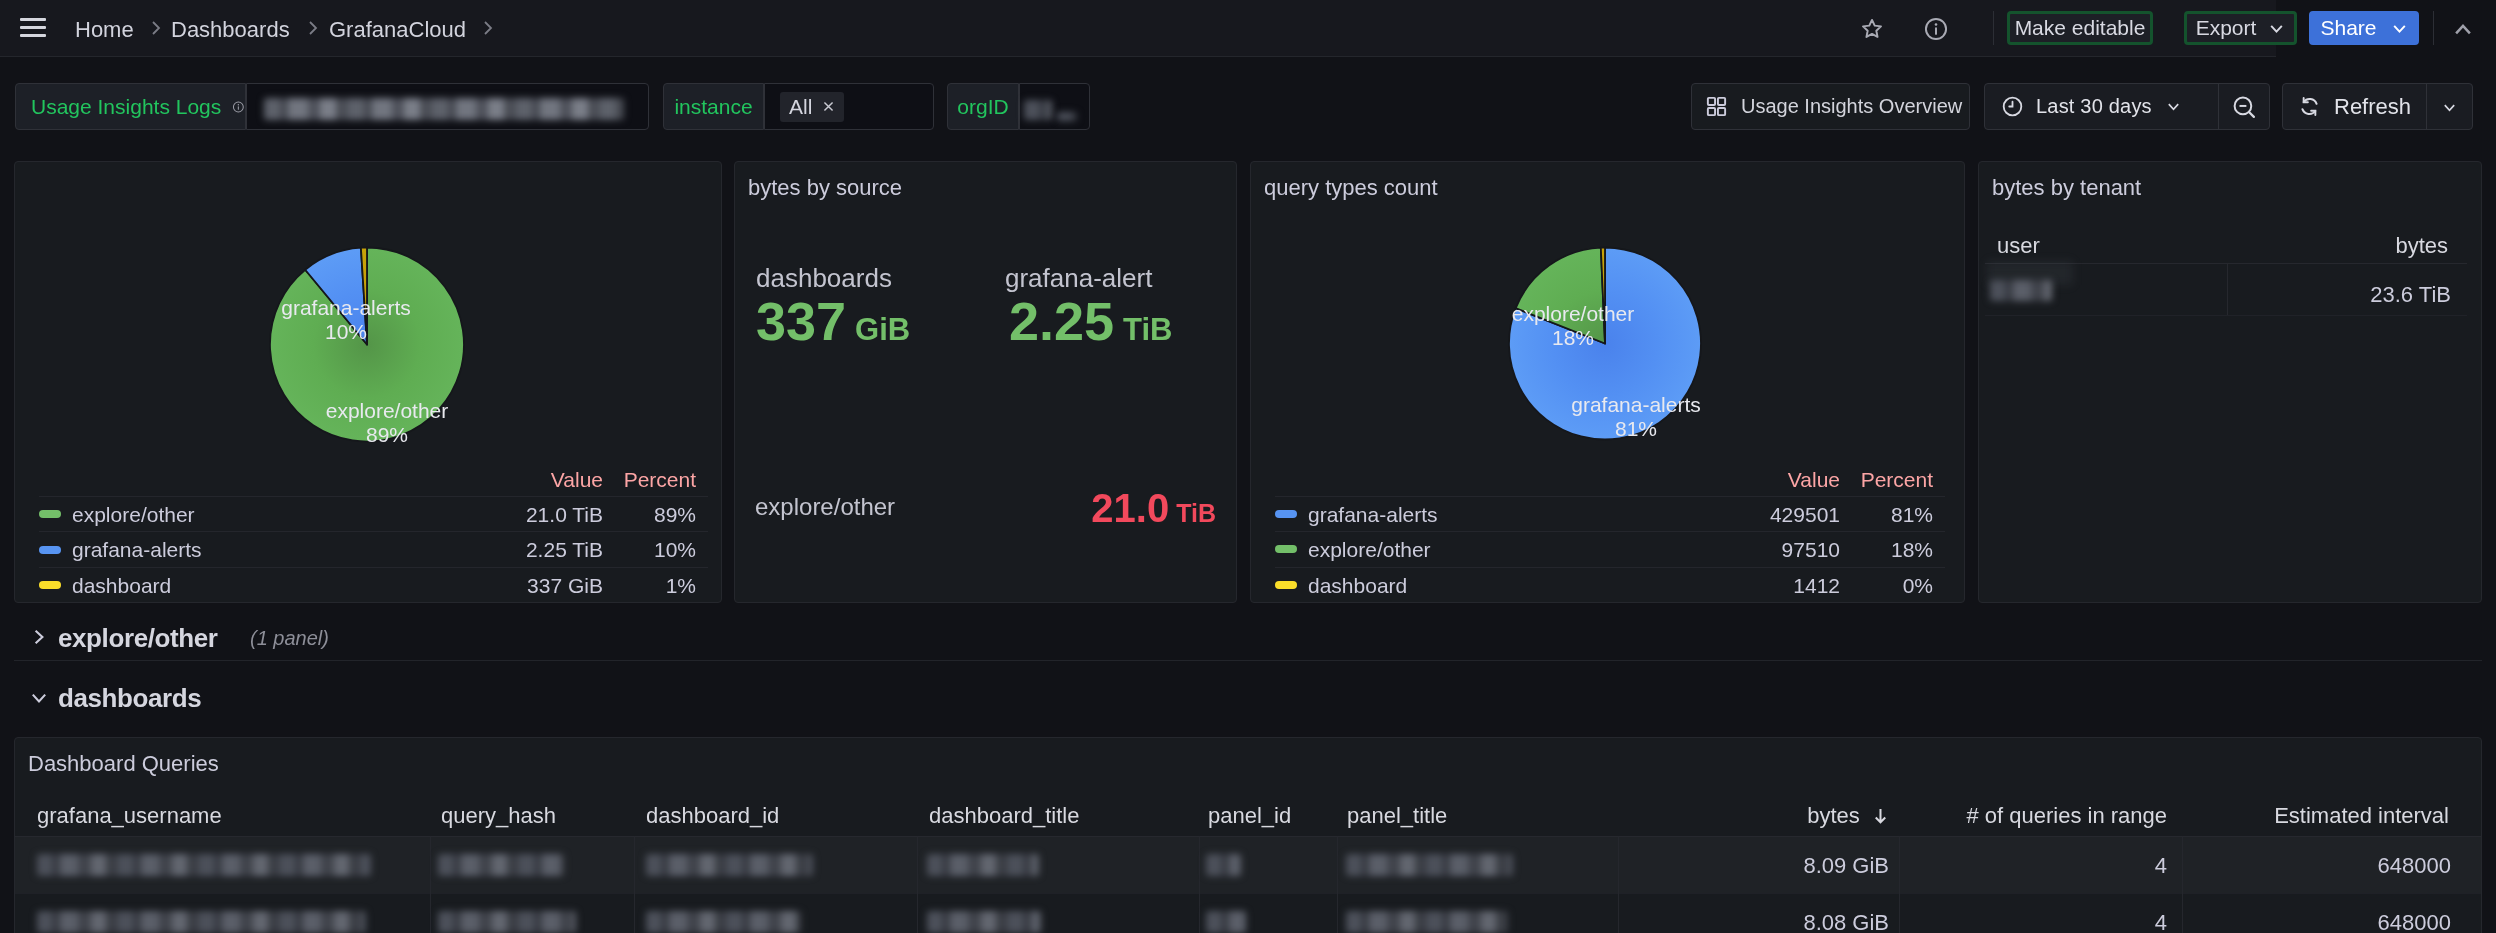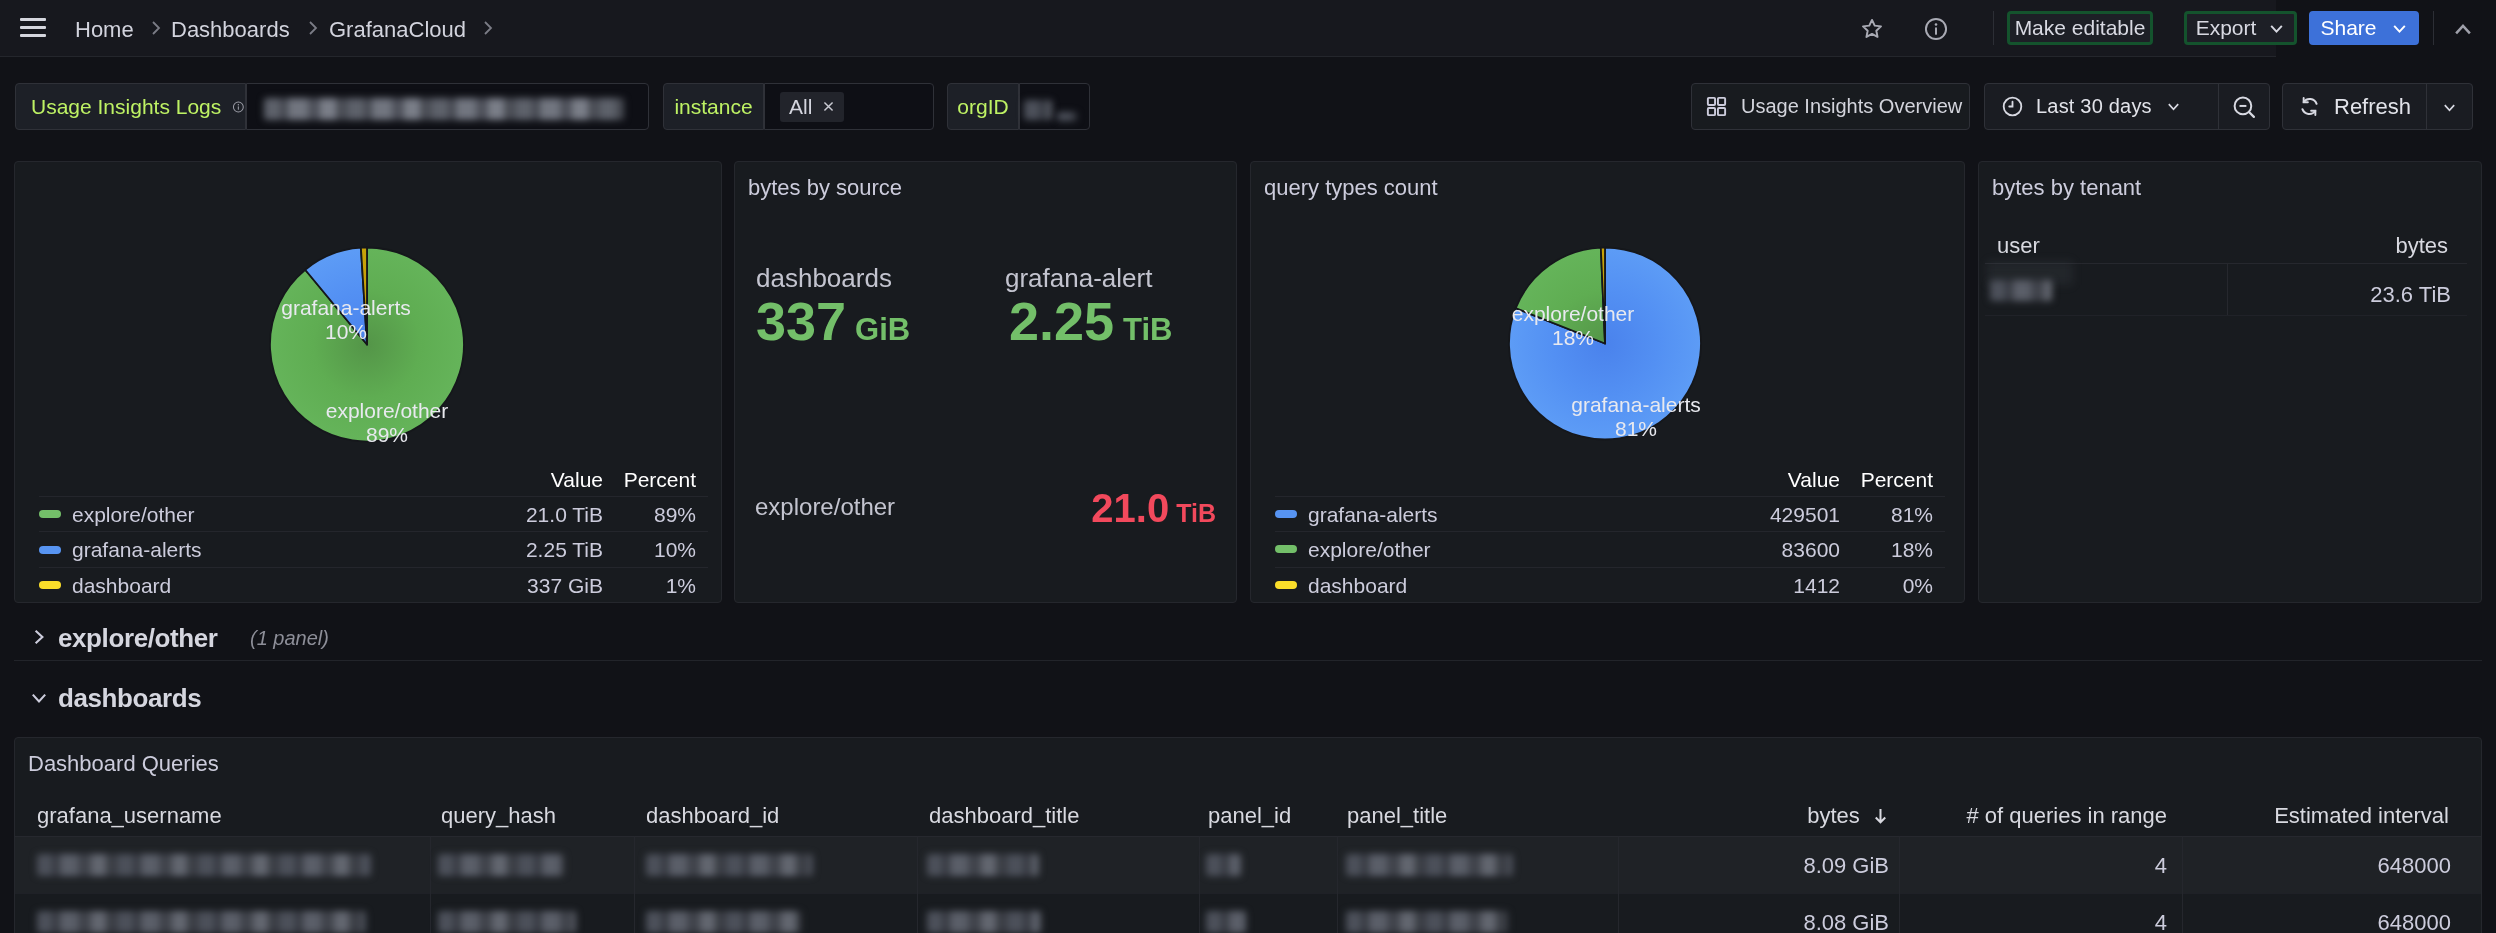--- a/index.html
+++ b/index.html
@@ -12,33 +12,33 @@
 #nav { position:absolute; left:0; top:0; width:2276px; height:57px; background:#17181e; border-bottom:1px solid #24262c; }
 .crumb { font-size:22px; color:#d2d3dd; }
 .crumb.dim { color:#8d8e98; }
 .navbtn { position:absolute; top:11px; height:34px; border:3px solid #14532d; border-radius:4px;
   color:#d8d9e2; font-size:21px; display:flex; align-items:center; justify-content:center; background:#1d1f26; white-space:nowrap; }
 .vdiv { position:absolute; top:11px; height:34px; width:1px; background:#2c2e35; }
 
 
 .ctrl { position:absolute; top:83px; height:47px; border:1px solid #2f3138; border-radius:4px;
   display:flex; align-items:center; font-size:21px; white-space:nowrap; }
-.lbl { background:#1d2027; color:#bef264; }
+.lbl { background:#1d2027; color:#22c55e; }
 .inp { background:#0e0f15;gap:27px; }
 
 
 .panel { position:absolute; background:#181b1f; border:1px solid #25272d; border-radius:4px; }
 .ptitle { position:absolute; left:13px; top:0; height:52px; display:flex; align-items:center;
   font-size:22px; font-weight:500; color:#ccccdc; }
 
 .blur { position:absolute; border-radius:3px; filter:blur(3.5px); overflow:hidden;
   background:repeating-linear-gradient(90deg,#5d616a 0 16px,#464951 16px 24px,#71757f 24px 44px,#4e515a 44px 56px,#7a7e88 56px 72px,#4a4d55 72px 84px); }
 
 .blur.dim { background:repeating-linear-gradient(90deg,#4c505a 0 15px,#383b43 15px 23px,#5a5e68 23px 41px,#40434b 41px 54px,#62666f 54px 69px,#3b3e45 69px 81px); filter:blur(3.5px); }
-.legend-h { position:absolute; font-size:21px; font-weight:500; color:#ffffff; text-align:right; }
+.legend-h { position:absolute; font-size:21px; font-weight:500; color:#fca5a5; text-align:right; }
 .legend-row { position:absolute; font-size:21px; color:#ccccdc; }
 .swatch { position:absolute; width:22px; height:8px; border-radius:4px; }
 .lg-line { position:absolute; height:1px; background:#24262c; }
 .rt { text-align:right; }
 
 .statlabel { position:absolute; font-size:26px; color:#c3c4cf; }
 .statunit { font-size:31px; font-weight:700; }
 
 
 .th { position:absolute; font-size:22px; font-weight:500; color:#d8d9e0; }
@@ -250,21 +250,21 @@
     <div class="legend-h" style="right:31px; top:306px;">Percent</div>
     <div class="lg-line" style="left:24px; right:19px; top:334px;"></div>
     <div class="lg-line" style="left:24px; right:19px; top:369px;"></div>
     <div class="lg-line" style="left:24px; right:19px; top:405px;"></div>
     <div class="swatch" style="left:24px; top:348px; background:#5794f2;"></div>
     <div class="legend-row" style="left:57px; top:341px;">grafana-alerts</div>
     <div class="legend-row rt" style="right:124px; top:341px;">429501</div>
     <div class="legend-row rt" style="right:31px; top:341px;">81%</div>
     <div class="swatch" style="left:24px; top:383px; background:#73bf69;"></div>
     <div class="legend-row" style="left:57px; top:376px;">explore/other</div>
-    <div class="legend-row rt" style="right:124px; top:376px;">83600</div>
+    <div class="legend-row rt" style="right:124px; top:376px;">97510</div>
     <div class="legend-row rt" style="right:31px; top:376px;">18%</div>
     <div class="swatch" style="left:24px; top:419px; background:#fade2a;"></div>
     <div class="legend-row" style="left:57px; top:412px;">dashboard</div>
     <div class="legend-row rt" style="right:124px; top:412px;">1412</div>
     <div class="legend-row rt" style="right:31px; top:412px;">0%</div>
   </div>
   <div class="panel" id="p4" style="left:1978px; top:161px; width:504px; height:442px;">
     <div class="ptitle">bytes by tenant</div>
     <div class="th" style="left:18px; top:71px;">user</div>
     <div class="th rt" style="right:33px; top:71px;">bytes</div>

